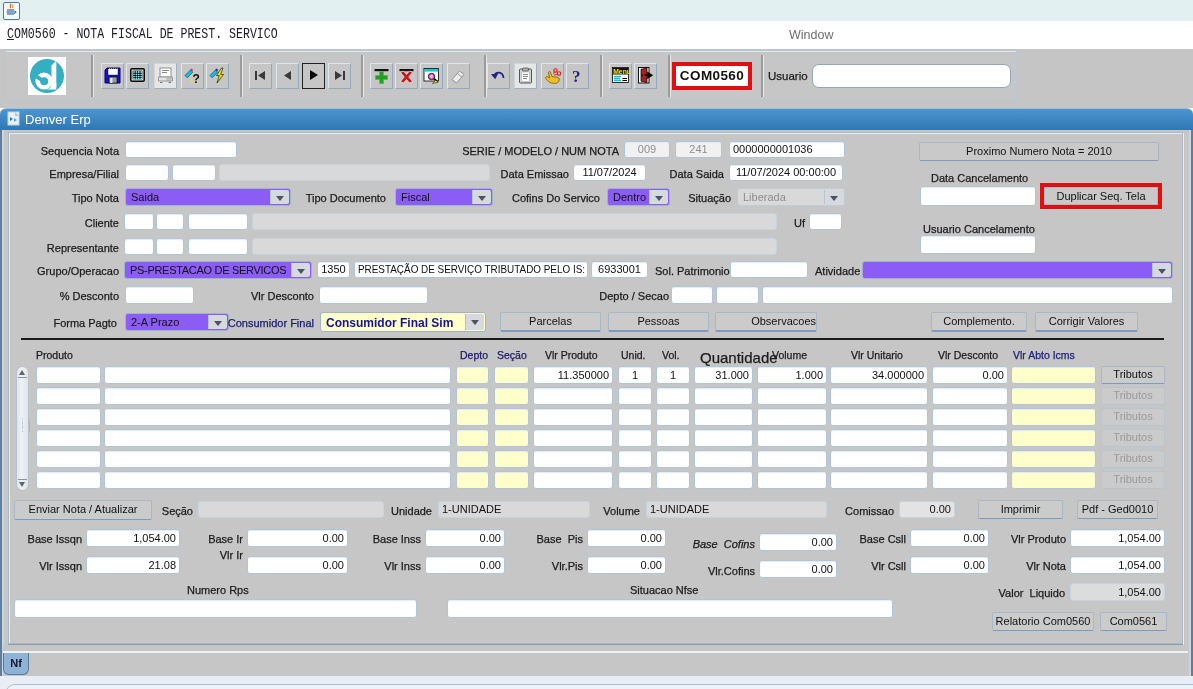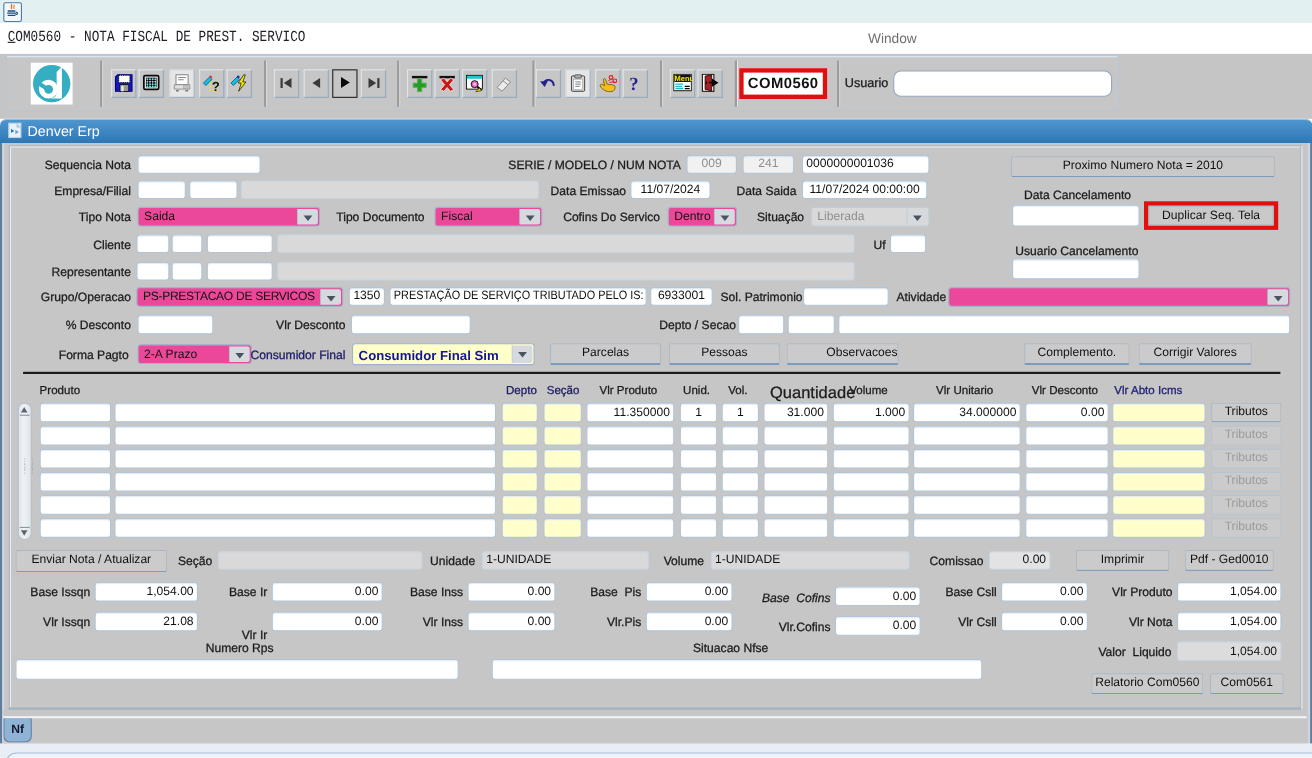--- a/index.html
+++ b/index.html
@@ -2,21 +2,21 @@
 <html><head><meta charset="utf-8">
 <style>
 html,body{margin:0;padding:0;}
 body{width:1193px;height:689px;position:relative;font-family:"Liberation Sans",sans-serif;background:#fff;overflow:hidden;}
 .ab{position:absolute;}
 .lb{position:absolute;font-size:11px;color:#1c1c1c;white-space:nowrap;-webkit-text-stroke:.25px #1c1c1c;}
 .lbr{position:absolute;font-size:11px;color:#1c1c1c;white-space:nowrap;text-align:right;-webkit-text-stroke:.25px #1c1c1c;}
 .inp{position:absolute;background:#fff;border:1px solid #b2c5d8;border-radius:3px;box-shadow:inset 0 1px 1px #e4eaf0;font-size:11px;color:#111;box-sizing:border-box;line-height:15px;padding:0 3px;white-space:nowrap;overflow:hidden;}
 .gin{position:absolute;background:#d9d9d9;border:1px solid #c6d3e0;border-radius:3px;font-size:11px;color:#111;box-sizing:border-box;line-height:15px;padding:0 3px;white-space:nowrap;overflow:hidden;}
 .btn{position:absolute;background:#cbcbcb;border:1px solid #a9b8c6;border-bottom:2px solid #7b9cc0;border-radius:2px;font-size:11px;color:#111;box-sizing:border-box;text-align:center;white-space:nowrap;overflow:hidden;}
-.dd{position:absolute;background:#ec4899;border:1px solid #9fb4cb;border-radius:3px;box-sizing:border-box;font-size:11px;color:#111;}
+.dd{position:absolute;background:#8b5cf6;border:1px solid #9fb4cb;border-radius:3px;box-sizing:border-box;font-size:11px;color:#111;}
 .dd .tx{position:absolute;left:5px;top:2px;white-space:nowrap;}
 .dd .ar{position:absolute;right:1px;top:1px;bottom:1px;width:18px;background:#d6d9dd;border-left:1px solid #b5c3d2;border-radius:0 2px 2px 0;}
 .dd .ar:after{content:"";position:absolute;left:5px;top:6px;border-left:4px solid transparent;border-right:4px solid transparent;border-top:5px solid #4a5460;}
 .tbtn{position:absolute;width:23px;height:26px;background:#c6c6c6;border:1px solid #dfe7ee;border-right-color:#93a9c0;border-bottom-color:#93a9c0;box-sizing:border-box;}
 .sep{position:absolute;top:55px;width:2px;height:42px;background:#9b9b9b;border-right:1px solid #e8e8e8;}
 </style></head><body>
 
 <div class="ab" style="left:0;top:0;width:1193px;height:21px;background:#e2f0f2;"></div>
 <div class="ab" style="left:3px;top:2px;width:15px;height:16px;background:#f4f8fa;border:1px solid #4a7ca8;border-radius:2px;">
 <svg width="13" height="14" viewBox="0 0 13 14" style="position:absolute;left:0px;top:0px;">
@@ -432,21 +432,21 @@
 <div class="lbr" style="left:383px;top:533px;width:200px;">Base&nbsp;&nbsp;Pis</div>
 <div class="inp" style="left:587px;top:529px;width:79px;height:18px;line-height:16px;text-align:right;">0.00</div>
 <div class="lbr" style="left:555px;top:538px;width:200px;font-style:italic;">Base&nbsp;&nbsp;Cofins</div>
 <div class="inp" style="left:759px;top:533px;width:78px;height:18px;line-height:16px;text-align:right;">0.00</div>
 <div class="lbr" style="left:706px;top:533px;width:200px;">Base Csll</div>
 <div class="inp" style="left:910px;top:529px;width:79px;height:18px;line-height:16px;text-align:right;">0.00</div>
 <div class="lbr" style="left:866px;top:533px;width:200px;">Vlr Produto</div>
 <div class="inp" style="left:1070px;top:529px;width:95px;height:18px;line-height:16px;text-align:right;">1,054.00</div>
 <div class="lbr" style="left:-118px;top:560px;width:200px;">Vlr Issqn</div>
 <div class="inp" style="left:86px;top:556px;width:94px;height:18px;line-height:16px;text-align:right;">21.08</div>
-<div class="lbr" style="left:43px;top:572px;width:200px;">Vlr Ir</div>
+<div class="lbr" style="left:43px;top:549px;width:200px;">Vlr Ir</div>
 <div class="inp" style="left:247px;top:556px;width:101px;height:18px;line-height:16px;text-align:right;">0.00</div>
 <div class="lbr" style="left:221px;top:560px;width:200px;">Vlr Inss</div>
 <div class="inp" style="left:425px;top:556px;width:80px;height:18px;line-height:16px;text-align:right;">0.00</div>
 <div class="lbr" style="left:383px;top:560px;width:200px;">Vlr.Pis</div>
 <div class="inp" style="left:587px;top:556px;width:79px;height:18px;line-height:16px;text-align:right;">0.00</div>
 <div class="lbr" style="left:555px;top:565px;width:200px;">Vlr.Cofins</div>
 <div class="inp" style="left:759px;top:560px;width:78px;height:18px;line-height:16px;text-align:right;">0.00</div>
 <div class="lbr" style="left:706px;top:560px;width:200px;">Vlr Csll</div>
 <div class="inp" style="left:910px;top:556px;width:79px;height:18px;line-height:16px;text-align:right;">0.00</div>
 <div class="lbr" style="left:866px;top:560px;width:200px;">Vlr Nota</div>

